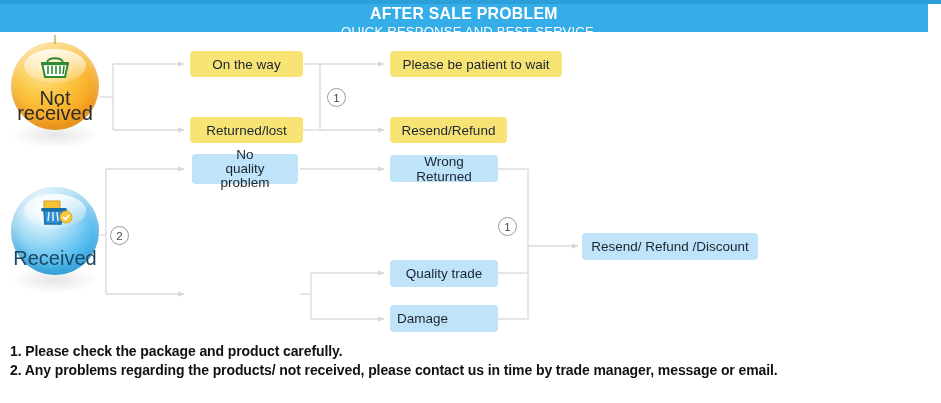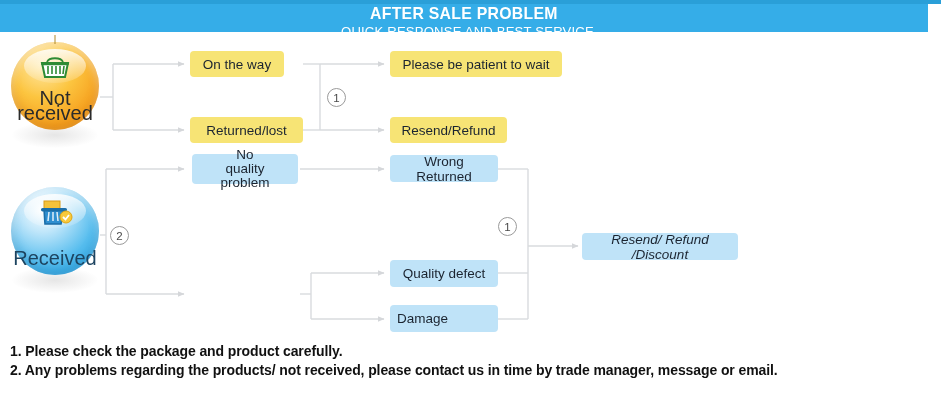--- a/index.html
+++ b/index.html
@@ -255,41 +255,41 @@
           <line x1="22" y1="12" x2="23" y2="21"></line>
         </g>
         <rect x="6" y="8" width="26" height="3.4" rx="1.6" fill="#1b6ea8"></rect>
         <circle cx="31" cy="17" r="6" fill="#f9c93a" stroke="#e0a615" stroke-width="1"></circle>
         <path d="M28,17 L30.5,19.5 L34,15" stroke="#ffffff" stroke-width="1.8" fill="none"></path>
       </svg>
     </div>
     <div class="badge-label">Received</div>
   </div>
 
-  <div class="node yellow" style="left:190px; top:19px; width:94px; height:26px;">On the way</div>
+  <div class="node yellow" style="left:190px; top:19px; width:113px; height:26px;">On the way</div>
 
   <div class="node yellow" style="left:190px; top:85px; width:113px; height:26px;">Returned/lost</div>
 
   <div class="node yellow" style="left:390px; top:19px; width:172px; height:26px;">Please be patient to wait</div>
 
   <div class="node yellow" style="left:390px; top:85px; width:117px; height:26px;">Resend/Refund</div>
 
   <div class="marker" style="left:327px; top:56px;">1</div>
 
   <div class="node blue" style="left:192px; top:122px; width:106px; height:30px; line-height:14px;">No
 quality problem</div>
 
 
   <div class="node blue" style="left:390px; top:123px; width:108px; height:27px;">Wrong Returned</div>
 
-  <div class="node blue" style="left:390px; top:228px; width:108px; height:27px;">Quality defect</div>
+  <div class="node blue" style="left:390px; top:228px; width:108px; height:27px;">Quality trade</div>
 
   <div class="node blue" style="left:390px; top:273px; width:108px; height:27px; justify-content:flex-start; padding-left:7px;">Damage</div>
 
-  <div class="node blue" style="left:582px; top:201px; width:156px; height:27px;font-style:italic;">Resend/ Refund /Discount</div>
+  <div class="node blue" style="left:582px; top:201px; width:176px; height:27px;">Resend/ Refund /Discount</div>
 
   <div class="marker" style="left:110px; top:194px;">2</div>
 
   <div class="marker" style="left:498px; top:185px;">1</div>
 
 </div>
 
 <div id="footer-notes">
   <div class="footer-line">1. Please check the package and product carefully.</div>
   <div class="footer-line">2. Any problems regarding the products/ not received, please contact us in time by trade manager, message or email.</div>

